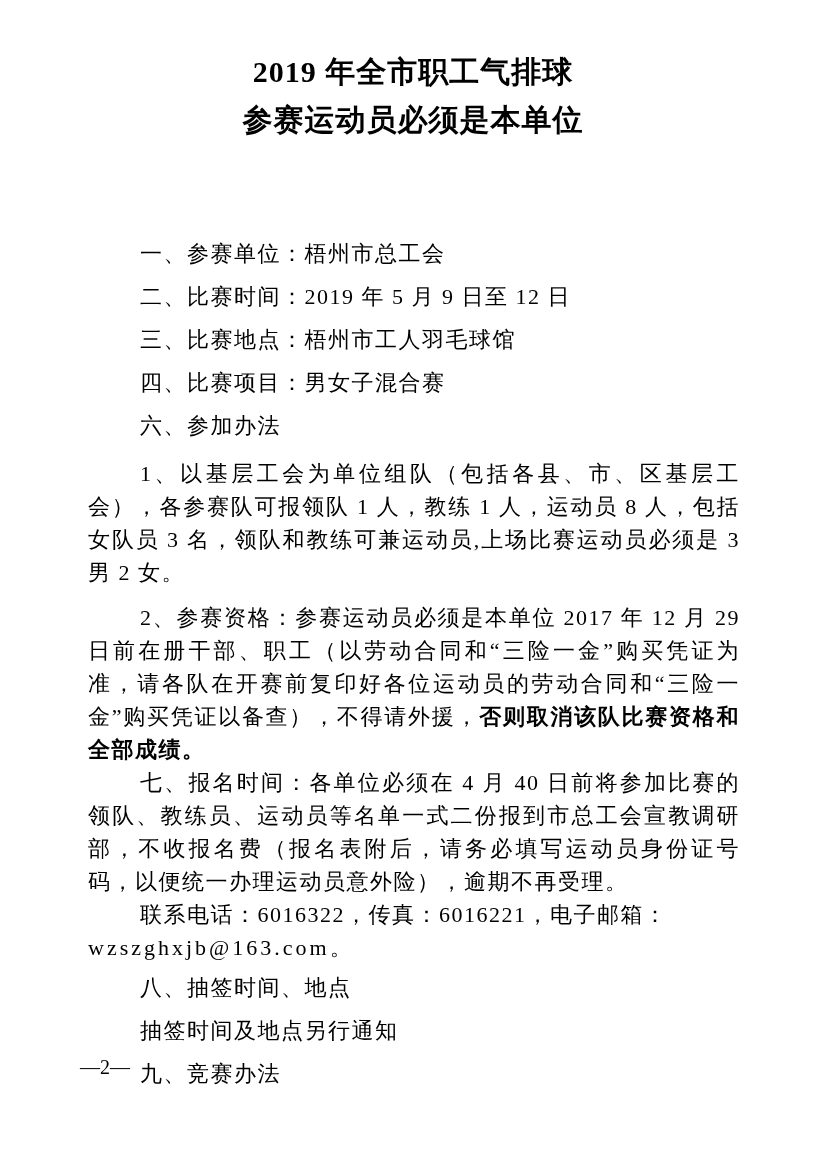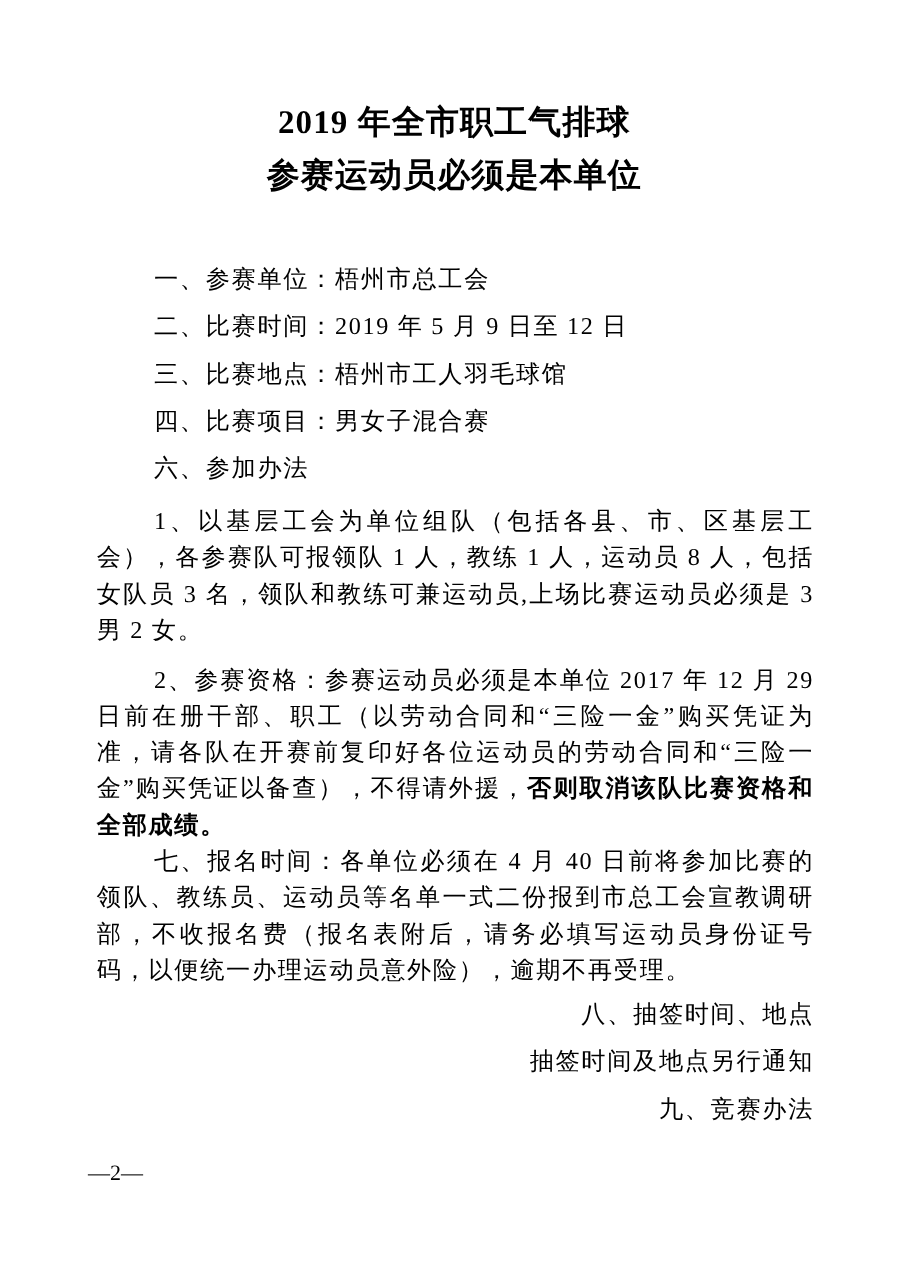--- a/index.html
+++ b/index.html
@@ -11,21 +11,21 @@
     position: relative;
     width: 826px;
     height: 1169px;
     background: #ffffff;
     color: #000000;
     font-family: "Liberation Serif", "DejaVu Serif", serif;
     overflow: hidden;
   }
   .doc-title {
     margin: 0;
-    padding-top: 88px;
+    padding-top: 48px;
     text-align: center;
     font-size: 30px;
     font-weight: bold;
     letter-spacing: 1px;
     line-height: 48px;
   }
   .title-line {
     display: block;
   }
   .content {
@@ -47,21 +47,21 @@
     letter-spacing: 1.5px;
     line-height: 33px;
     text-align: justify;
     text-indent: 52px;
     margin: 0;
   }
   .para.p-team      { margin-top: 10px; }
   .para.p-eligible  { margin-top: 12px; }
   .para.p-register  { margin-top: 0; }
   .para.p-contact   { margin-top: 0; }
-  .bottom-items     { margin-top: 2px; text-align: right; }
+  .bottom-items     { margin-top: 2px; }
   .bold-run {
     font-weight: bold;
   }
   .email-run {
     letter-spacing: 3px;
   }
   .page-number {
     position: absolute;
     left: 80px;
     top: 1056px;
@@ -86,20 +86,21 @@
     <p class="item">三、比赛地点：梧州市工人羽毛球馆</p>
     <p class="item">四、比赛项目：男女子混合赛</p>
     <p class="item">六、参加办法</p>
 
     <p class="para p-team">1、以基层工会为单位组队（包括各县、市、区基层工会），各参赛队可报领队 1 人，教练 1 人，运动员 8 人，包括女队员 3 名，领队和教练可兼运动员,上场比赛运动员必须是 3 男 2 女。</p>
 
     <p class="para p-eligible"><span>2、参赛资格：参赛运动员必须是本单位 2017 年 12 月 29 日前在册干部、职工（以劳动合同和“三险一金”购买凭证为准，请各队在开赛前复印好各位运动员的劳动合同和“三险一金”购买凭证以备查），不得请外援，</span><span class="bold-run">否则取消该队比赛资格和全部成绩。</span></p>
 
     <p class="para p-register">七、报名时间：各单位必须在 4 月 40 日前将参加比赛的领队、教练员、运动员等名单一式二份报到市总工会宣教调研部，不收报名费（报名表附后，请务必填写运动员身份证号码，以便统一办理运动员意外险），逾期不再受理。</p>
 
+    <p class="para p-contact"><span>联系电话：6016322，传真：6016221，电子邮箱：</span><br><span class="email-run">wzszghxjb@163.com。</span></p>
 
     <div class="bottom-items">
       <p class="item">八、抽签时间、地点</p>
       <p class="item">抽签时间及地点另行通知</p>
       <p class="item">九、竞赛办法</p>
     </div>
 
   </div>
 
   <div class="page-number">—2—</div>

